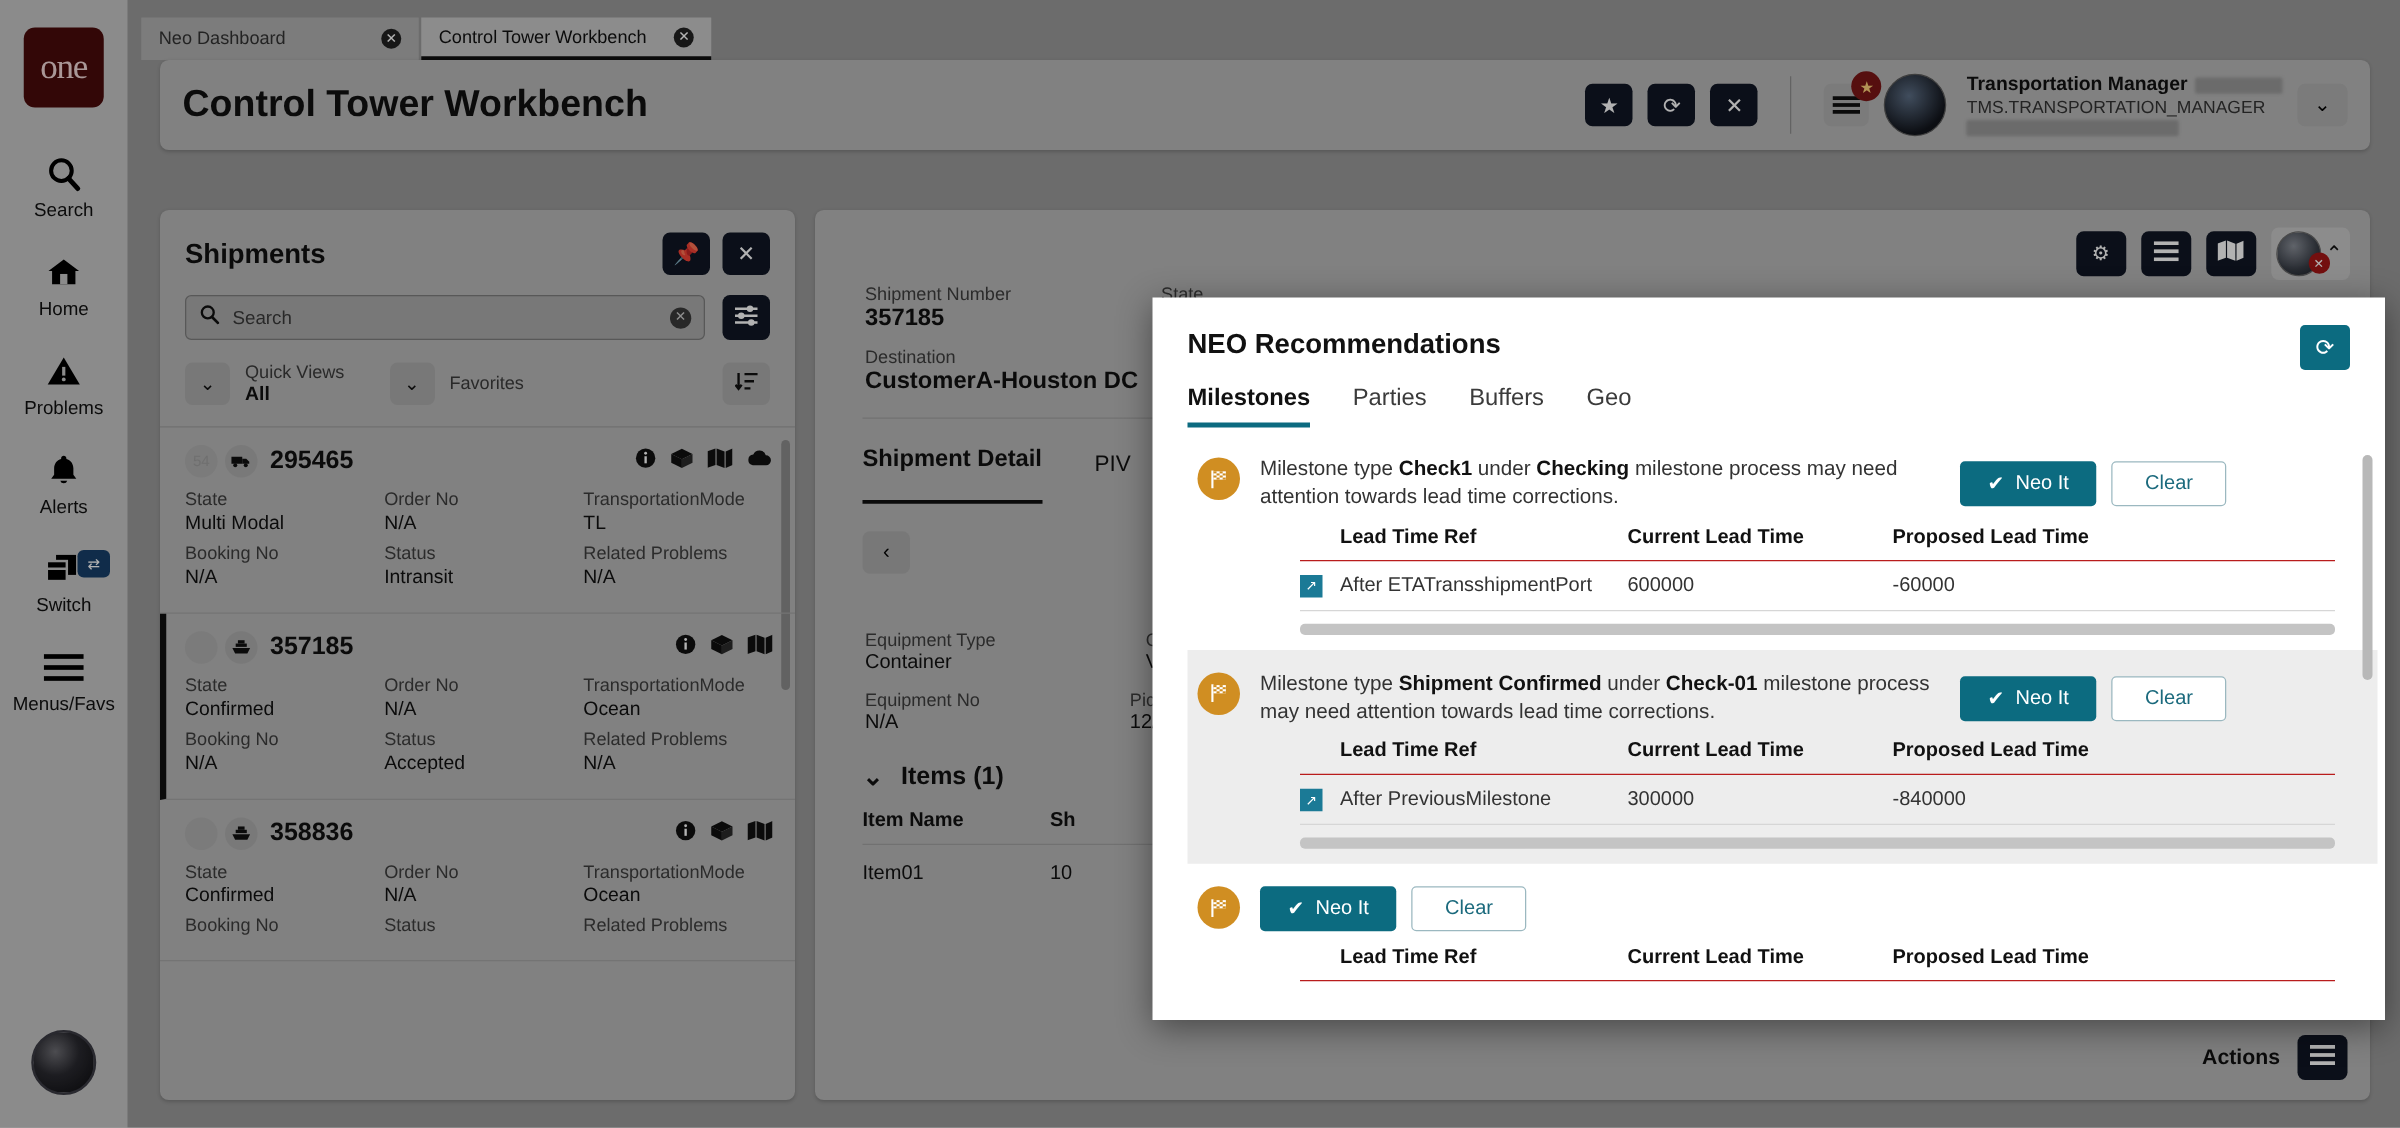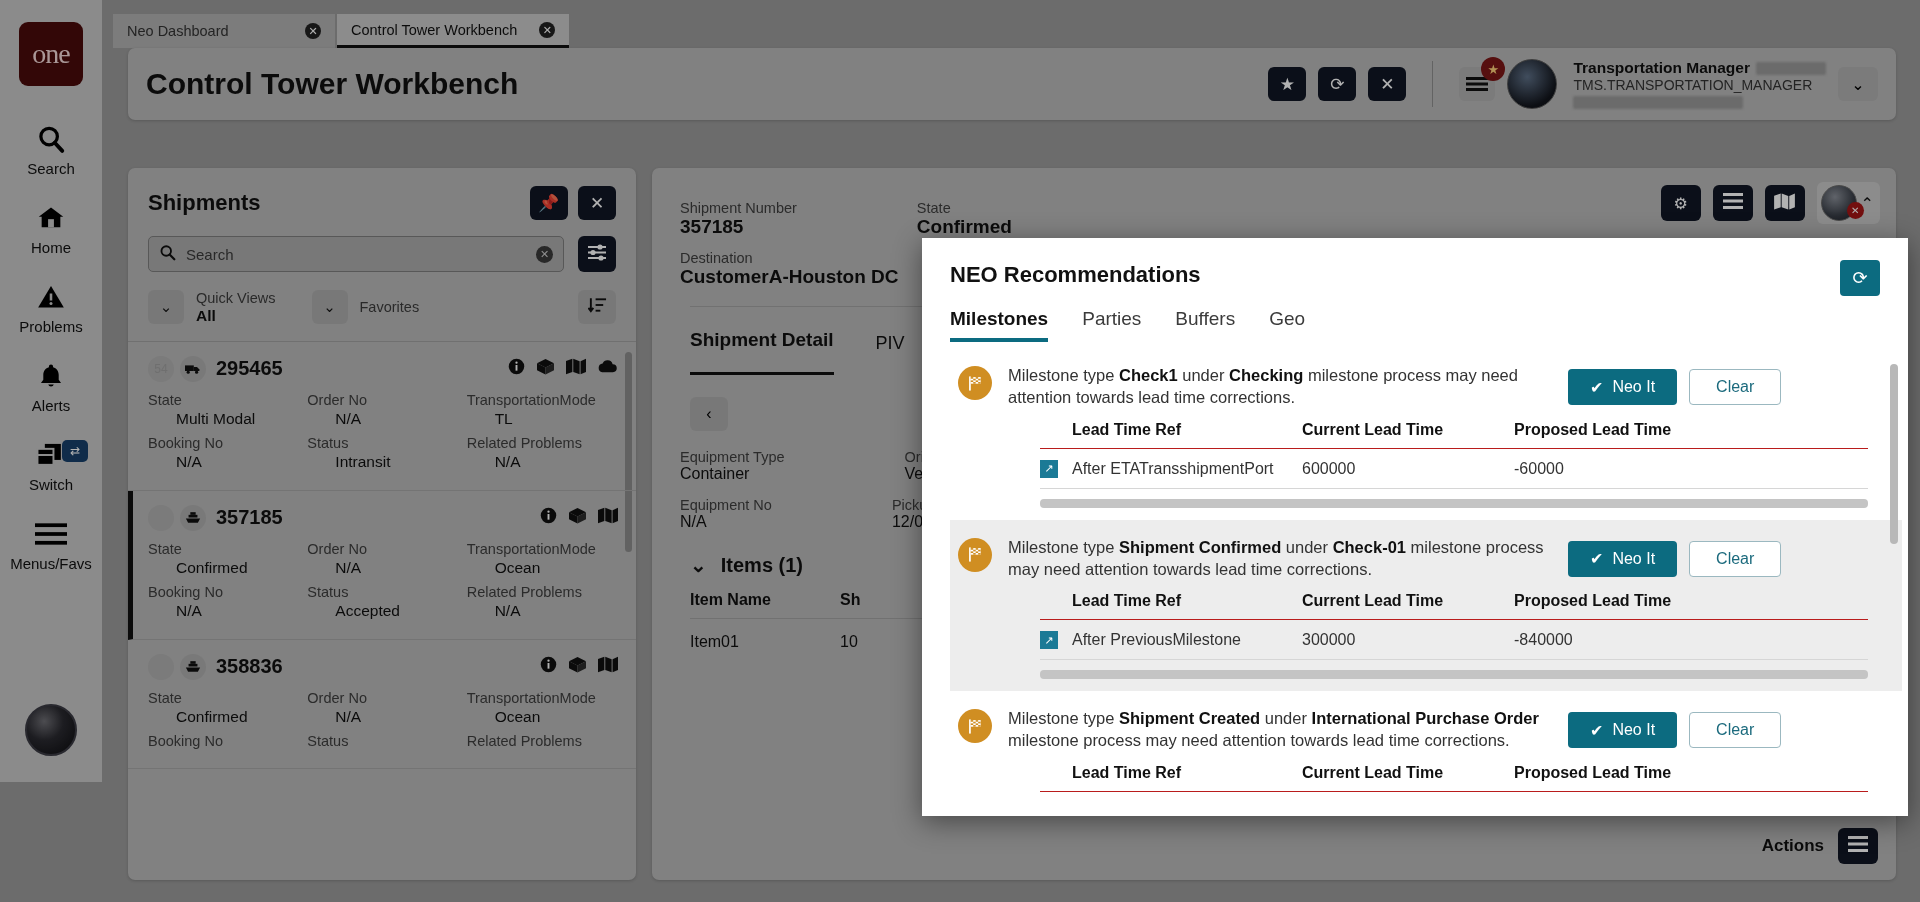--- a/index.html
+++ b/index.html
@@ -9,21 +9,21 @@
     overflow: hidden;
     background: #9b9b9b;
   }
   #app { position: relative; width: 1920px; height: 902px; }
 
   
   .dim-layer { position:absolute; inset:0; background:rgba(0,0,0,0.30); z-index:50; pointer-events:none; }
 
   
   .rail {
-    position: absolute; left:0; top:0; width:102px; height:782px;
+    position: absolute; left:0; top:0; width:102px; height:902px;
     background:#c7c7c7; display:flex; flex-direction:column; align-items:center;
     z-index: 5;
   }
   .brand {
     width:64px;height:64px;margin-top:22px;border-radius:9px;background:#4a0b0b;
     display:flex;align-items:center;justify-content:center;
   }
   .brand-text{ color:#f3d9d9; font-size:28px; letter-spacing:-1px; font-family:"Liberation Serif", serif; }
   .rail-items { margin-top:22px; width:100%; display:flex; flex-direction:column; align-items:center; }
   .rail-item { width:100%; padding:14px 0 10px; display:flex; flex-direction:column; align-items:center; gap:4px; cursor:pointer; position:relative;}
@@ -92,38 +92,38 @@
   .ship-card{ padding:14px 18px 18px 20px; border-bottom:1px solid #a6a6a6; position:relative;}
   .ship-card.selected{ border-left:5px solid #111; padding-left:15px;}
   .sc-top{ display:flex; align-items:center;}
   .sc-count{ width:26px;height:26px;border-radius:50%;background:#b0b0b0;color:#a0a0a0;font-size:12px;
      display:flex;align-items:center;justify-content:center;}
   .sc-mode{ width:26px;height:26px;border-radius:50%;background:#aeaeae;display:flex;align-items:center;justify-content:center;margin-left:6px;}
   .sc-id{ font-size:20px;font-weight:bold;color:#111;margin-left:10px;}
   .sc-icons{ margin-left:auto; display:flex; align-items:center; gap:11px;}
   .sc-grid{ display:grid; grid-template-columns:1fr 1fr 1fr; gap:6px 8px; margin-top:9px;}
   .fld-l{ font-size:14.5px;color:#3e3e3e;}
-  .fld-v{ font-size:15.5px;color:#111;margin-left:28px;}
+  .fld-v{ font-size:15.5px;color:#111;}
   .fld { line-height:1.25; }
   .list-scrollbar{ position:absolute; right:4px; top:10px; width:7px; height:200px; border-radius:4px; background:#8d8d8d;}
 
   
   .detail-panel{
     position:absolute; left:652px; top:168px; width:1244px; height:712px;
     background:#b9b9b9; border-radius:7px; z-index:6; overflow:hidden;
     box-shadow:0 1px 3px rgba(0,0,0,.18);
   }
   .dp-toolbar{ position:absolute; right:16px; top:14px; display:flex; align-items:center; gap:12px; z-index:3;}
   .tb-sq{ width:40px;height:36px;border-radius:6px;background:#101624;color:#fff;display:flex;align-items:center;justify-content:center;cursor:pointer;}
   .neo-btn-wrap{ position:relative; display:flex; align-items:center; background:#c9c9c9; border-radius:6px; padding:3px 6px 3px 4px; gap:4px;}
   .neo-orb{ width:36px;height:36px;border-radius:50%;
      background:radial-gradient(circle at 38% 32%,#8a8f98,#3a3f48 60%,#1b1e24 100%);border:1px solid #6a6a6a;}
   .neo-alert{ position:absolute; left:26px; bottom:2px; width:17px;height:17px;border-radius:50%;background:#a51616;color:#fff;
      font-size:10px;display:flex;align-items:center;justify-content:center;}
-  .dp-fields{ padding:32px 0 0 28px; }
+  .dp-fields{ padding:32px 0 0 40px;margin-top:28px; }
   .dp-row{ display:flex; gap:120px; }
   .dp-l{ font-size:14.5px;color:#3e3e3e;}
   .dp-v{ font-size:19px;font-weight:bold;color:#111;}
   .dp-div{ height:1px;background:#a3a3a3;margin:18px 36px 0 38px;}
   .dp-tabs{ display:flex; gap:42px; padding:22px 0 0 38px; align-items:flex-end;}
   .dp-tab{ font-size:19px;font-weight:bold;color:#111;padding-bottom:21px;cursor:pointer;}
   .dp-tab.active{ border-bottom:3px solid #111;}
   .dp-tab.plain{ font-weight:normal; font-size:18px;}
   .back-sq{ margin:22px 0 0 38px; width:38px;height:34px;border-radius:6px;background:#adadad;display:flex;align-items:center;justify-content:center;cursor:pointer;}
   .items-hdr{ display:flex; align-items:center; gap:14px; padding:22px 0 0 38px; font-size:20px;font-weight:bold;color:#111;}
@@ -781,21 +781,20 @@
                 <rect x="11.8" y="3.95" width="2.6" height="1.75"></rect>
                 <rect x="4" y="5.7" width="2.6" height="1.75"></rect>
                 <rect x="9.2" y="5.7" width="2.6" height="1.75"></rect>
                 <rect x="6.6" y="7.45" width="2.6" height="1.75"></rect>
                 <rect x="11.8" y="7.45" width="2.6" height="1.75"></rect>
               </g>
             </svg>
         </div>
         <div class="rec-main">
           <div class="rec-head">
-            <div class="rec-text"><span>Milestone type </span><b>Shipment Created</b><span> under </span><b>International Purchase Order</b><span> milestone process may need attention towards lead time corrections.</span></div>
             <div class="rec-btns">
               <button class="btn-neo">
                   <span>✔</span>
                   <span>Neo It</span>
                 </button>
               <button class="btn-clear">Clear</button>
             </div>
           </div>
           <div class="rec-table">
             <div class="rt-head">

